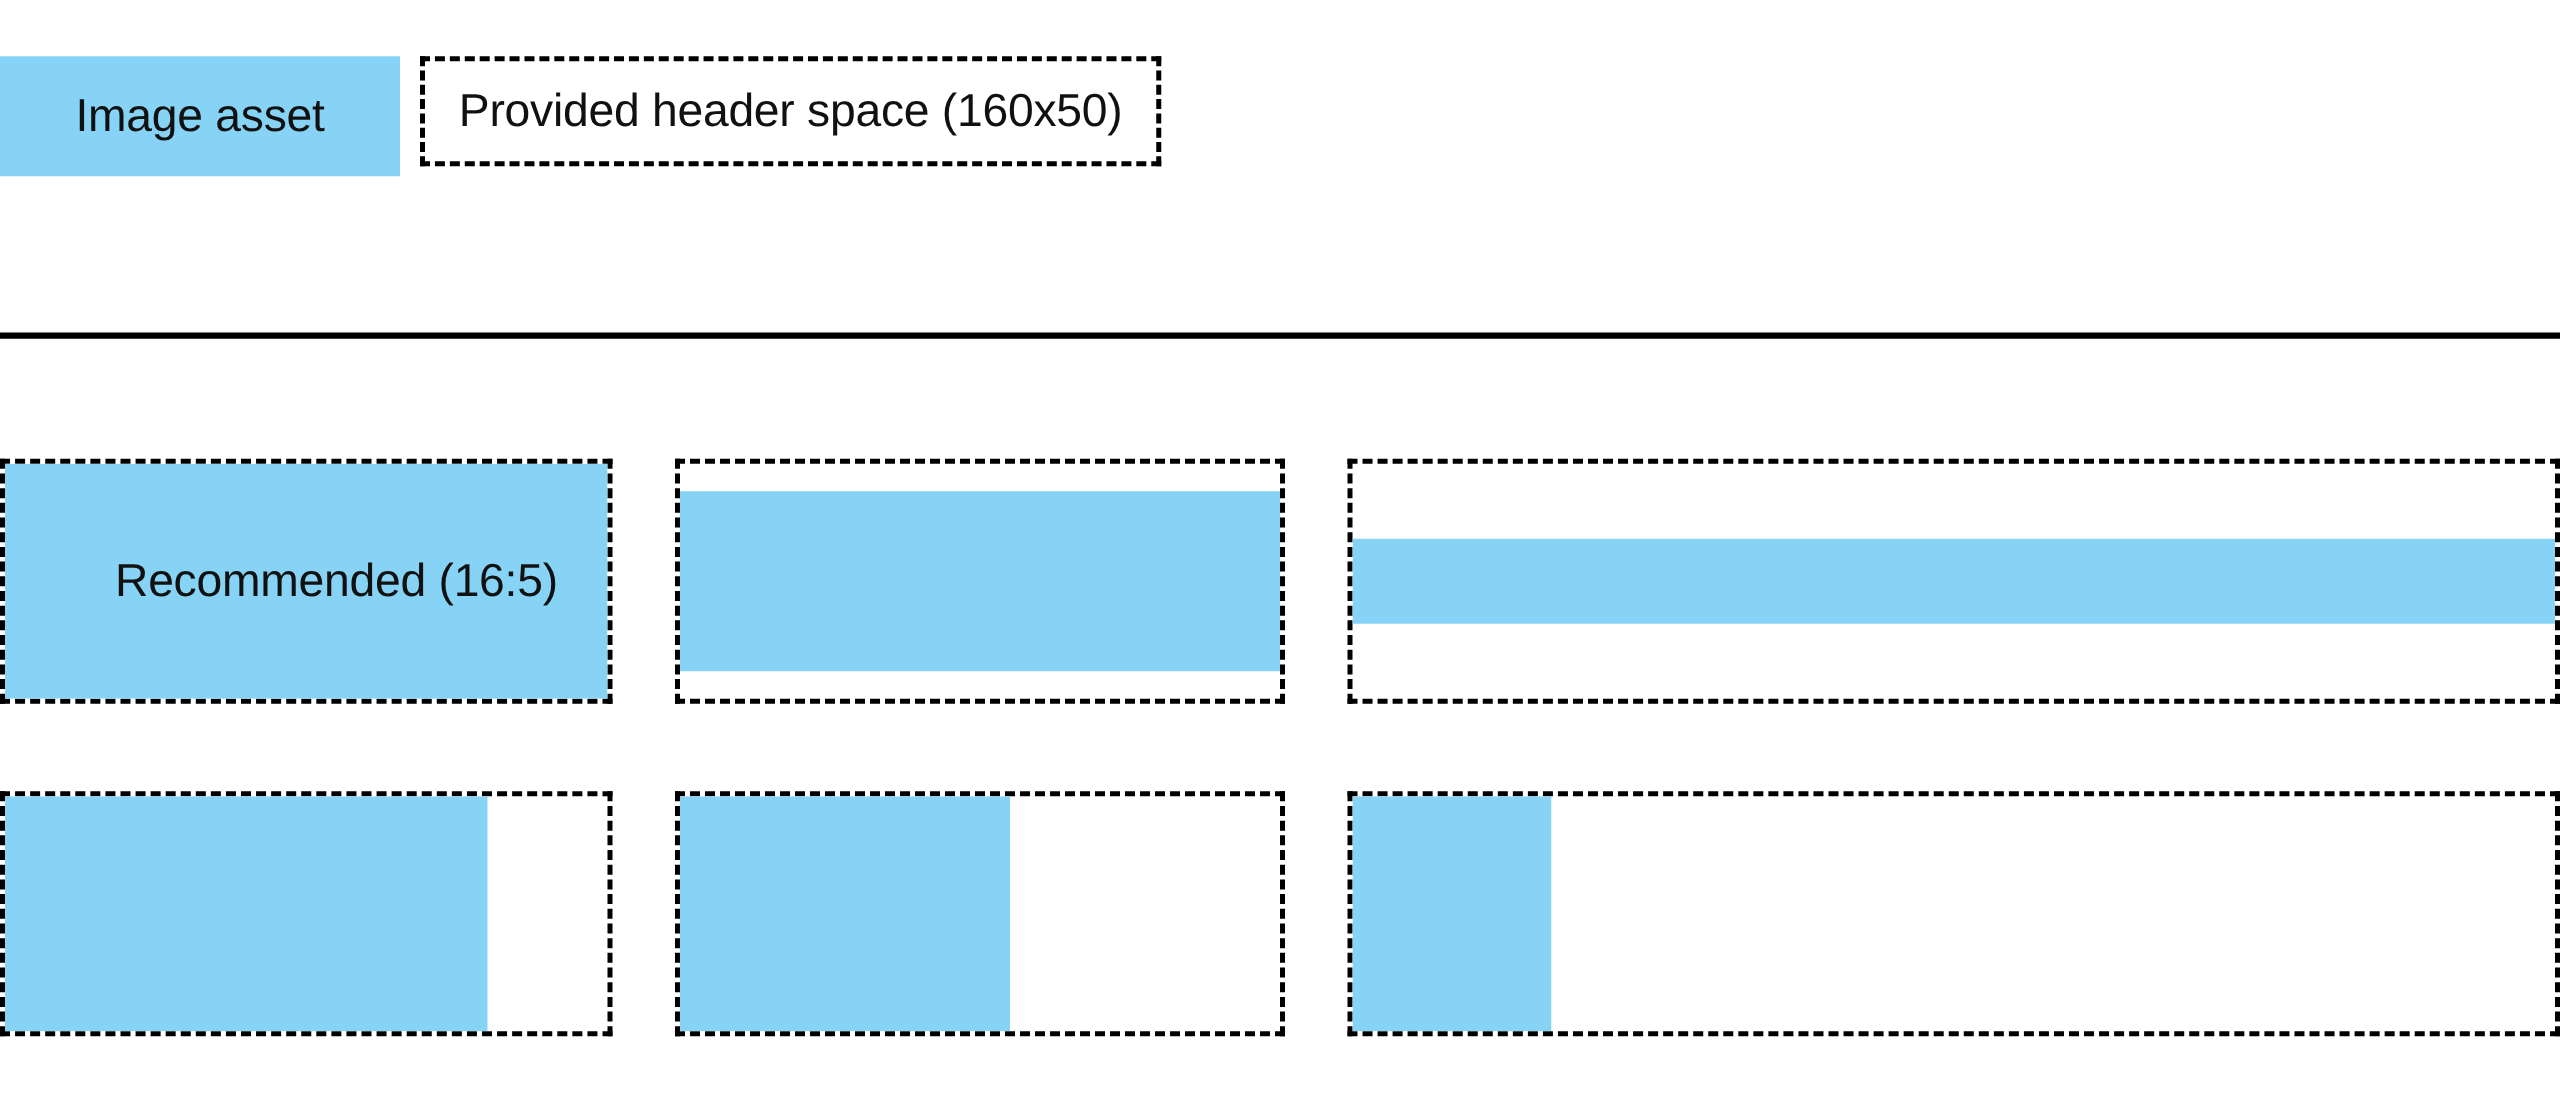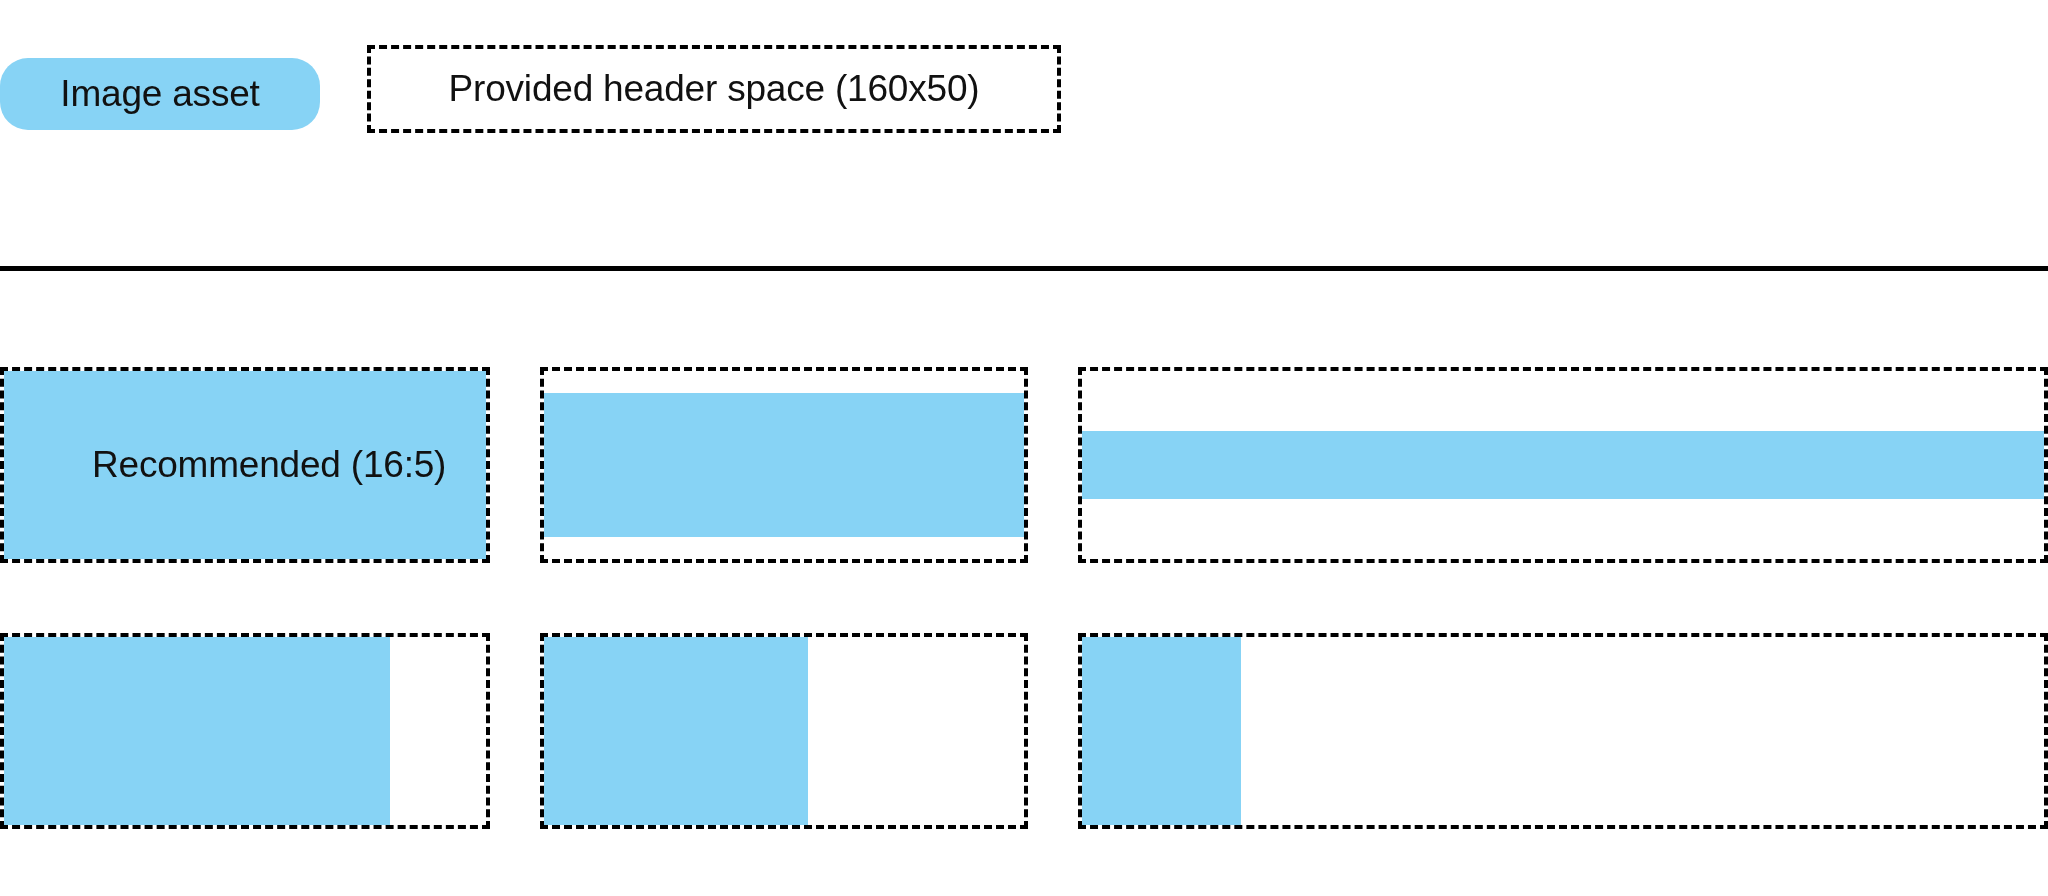--- a/index.html
+++ b/index.html
@@ -16,42 +16,41 @@
     width: 2048px;
     height: 896px;
     background: #ffffff;
     overflow: hidden;
   }
 
   
   .hdr-chip {
     position: absolute;
     left: 0;
-    top: 58px;
+    top: 45px;
     width: 320px;
-    height: 72px;
+    height: 96px;
     background: var(--accent);
     display: flex;
     align-items: center;
     justify-content: center;
     box-sizing: border-box;
-    border-radius: 28px;
   }
   .hdr-chip-label {
     font-size: 37px;
     color: #111111;
     letter-spacing: -0.2px;
     white-space: nowrap;
   }
 
   .hdr-slot {
     position: absolute;
-    left: 367px;
+    left: 336px;
     top: 45px;
-    width: 694px;
+    width: 593px;
     height: 88px;
     border: 4px dashed #000000;
     box-sizing: border-box;
     display: flex;
     align-items: center;
     justify-content: center;
     background: #ffffff;
   }
   .hdr-slot-label {
     font-size: 37px;

